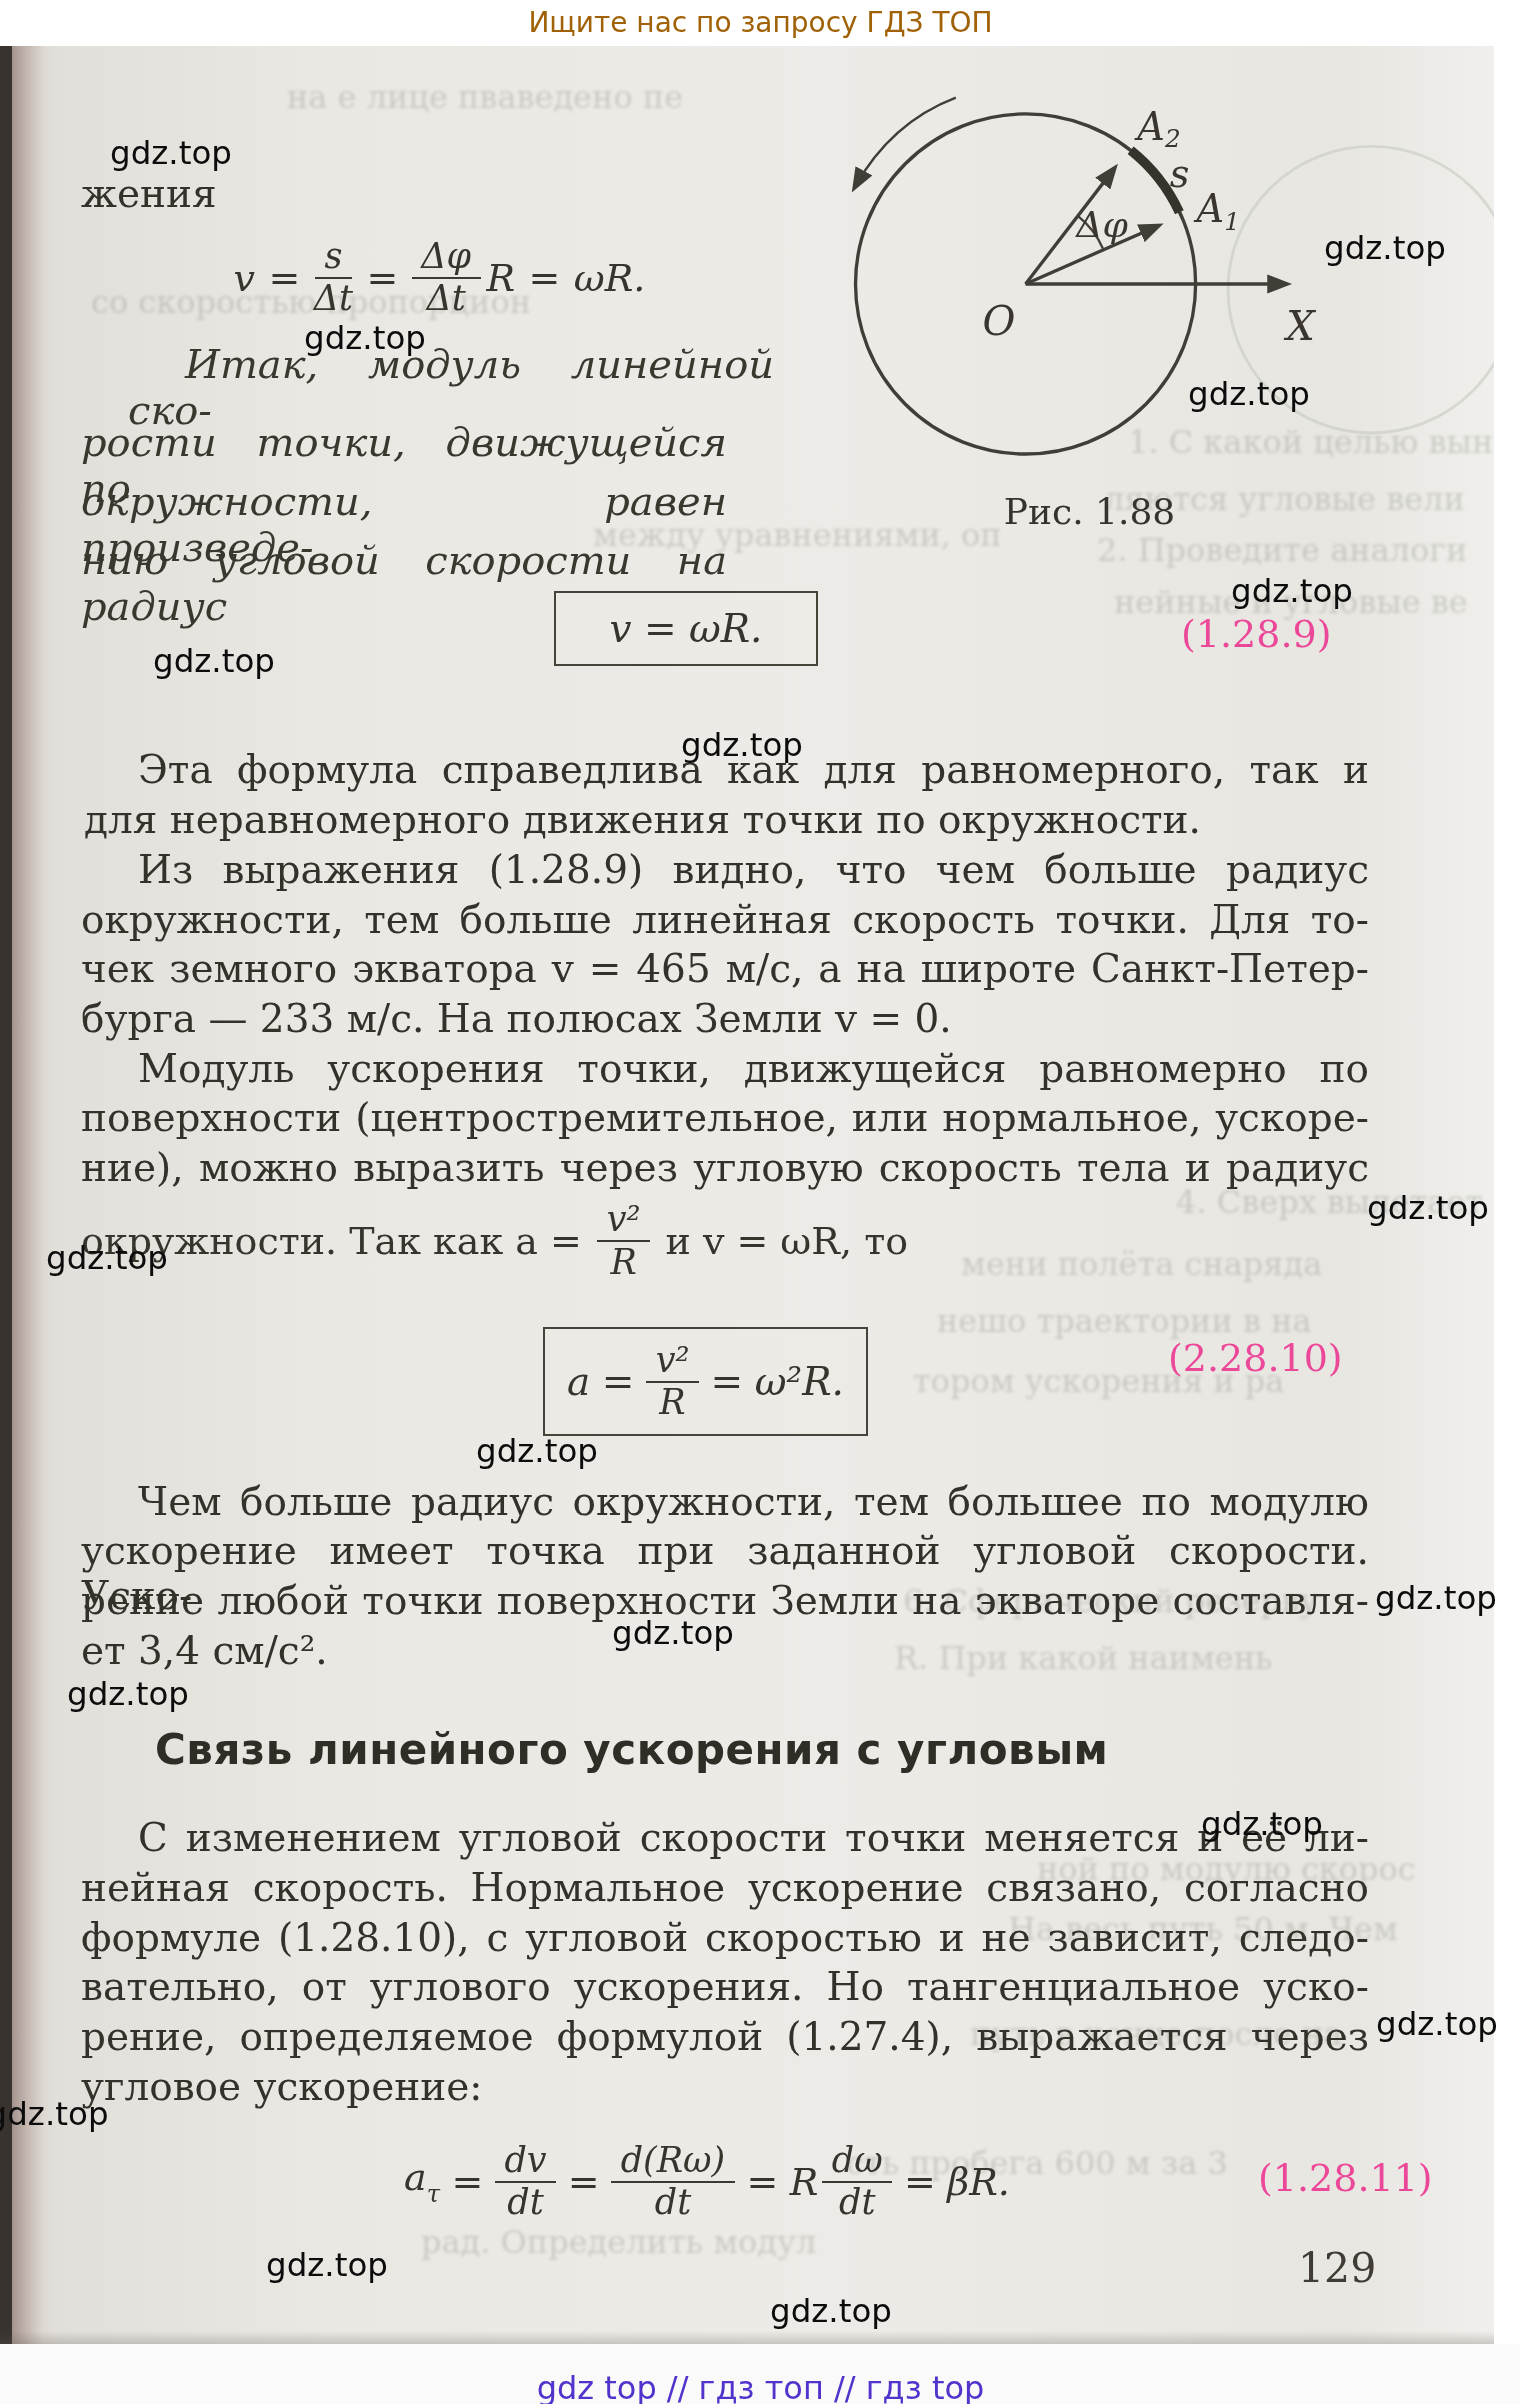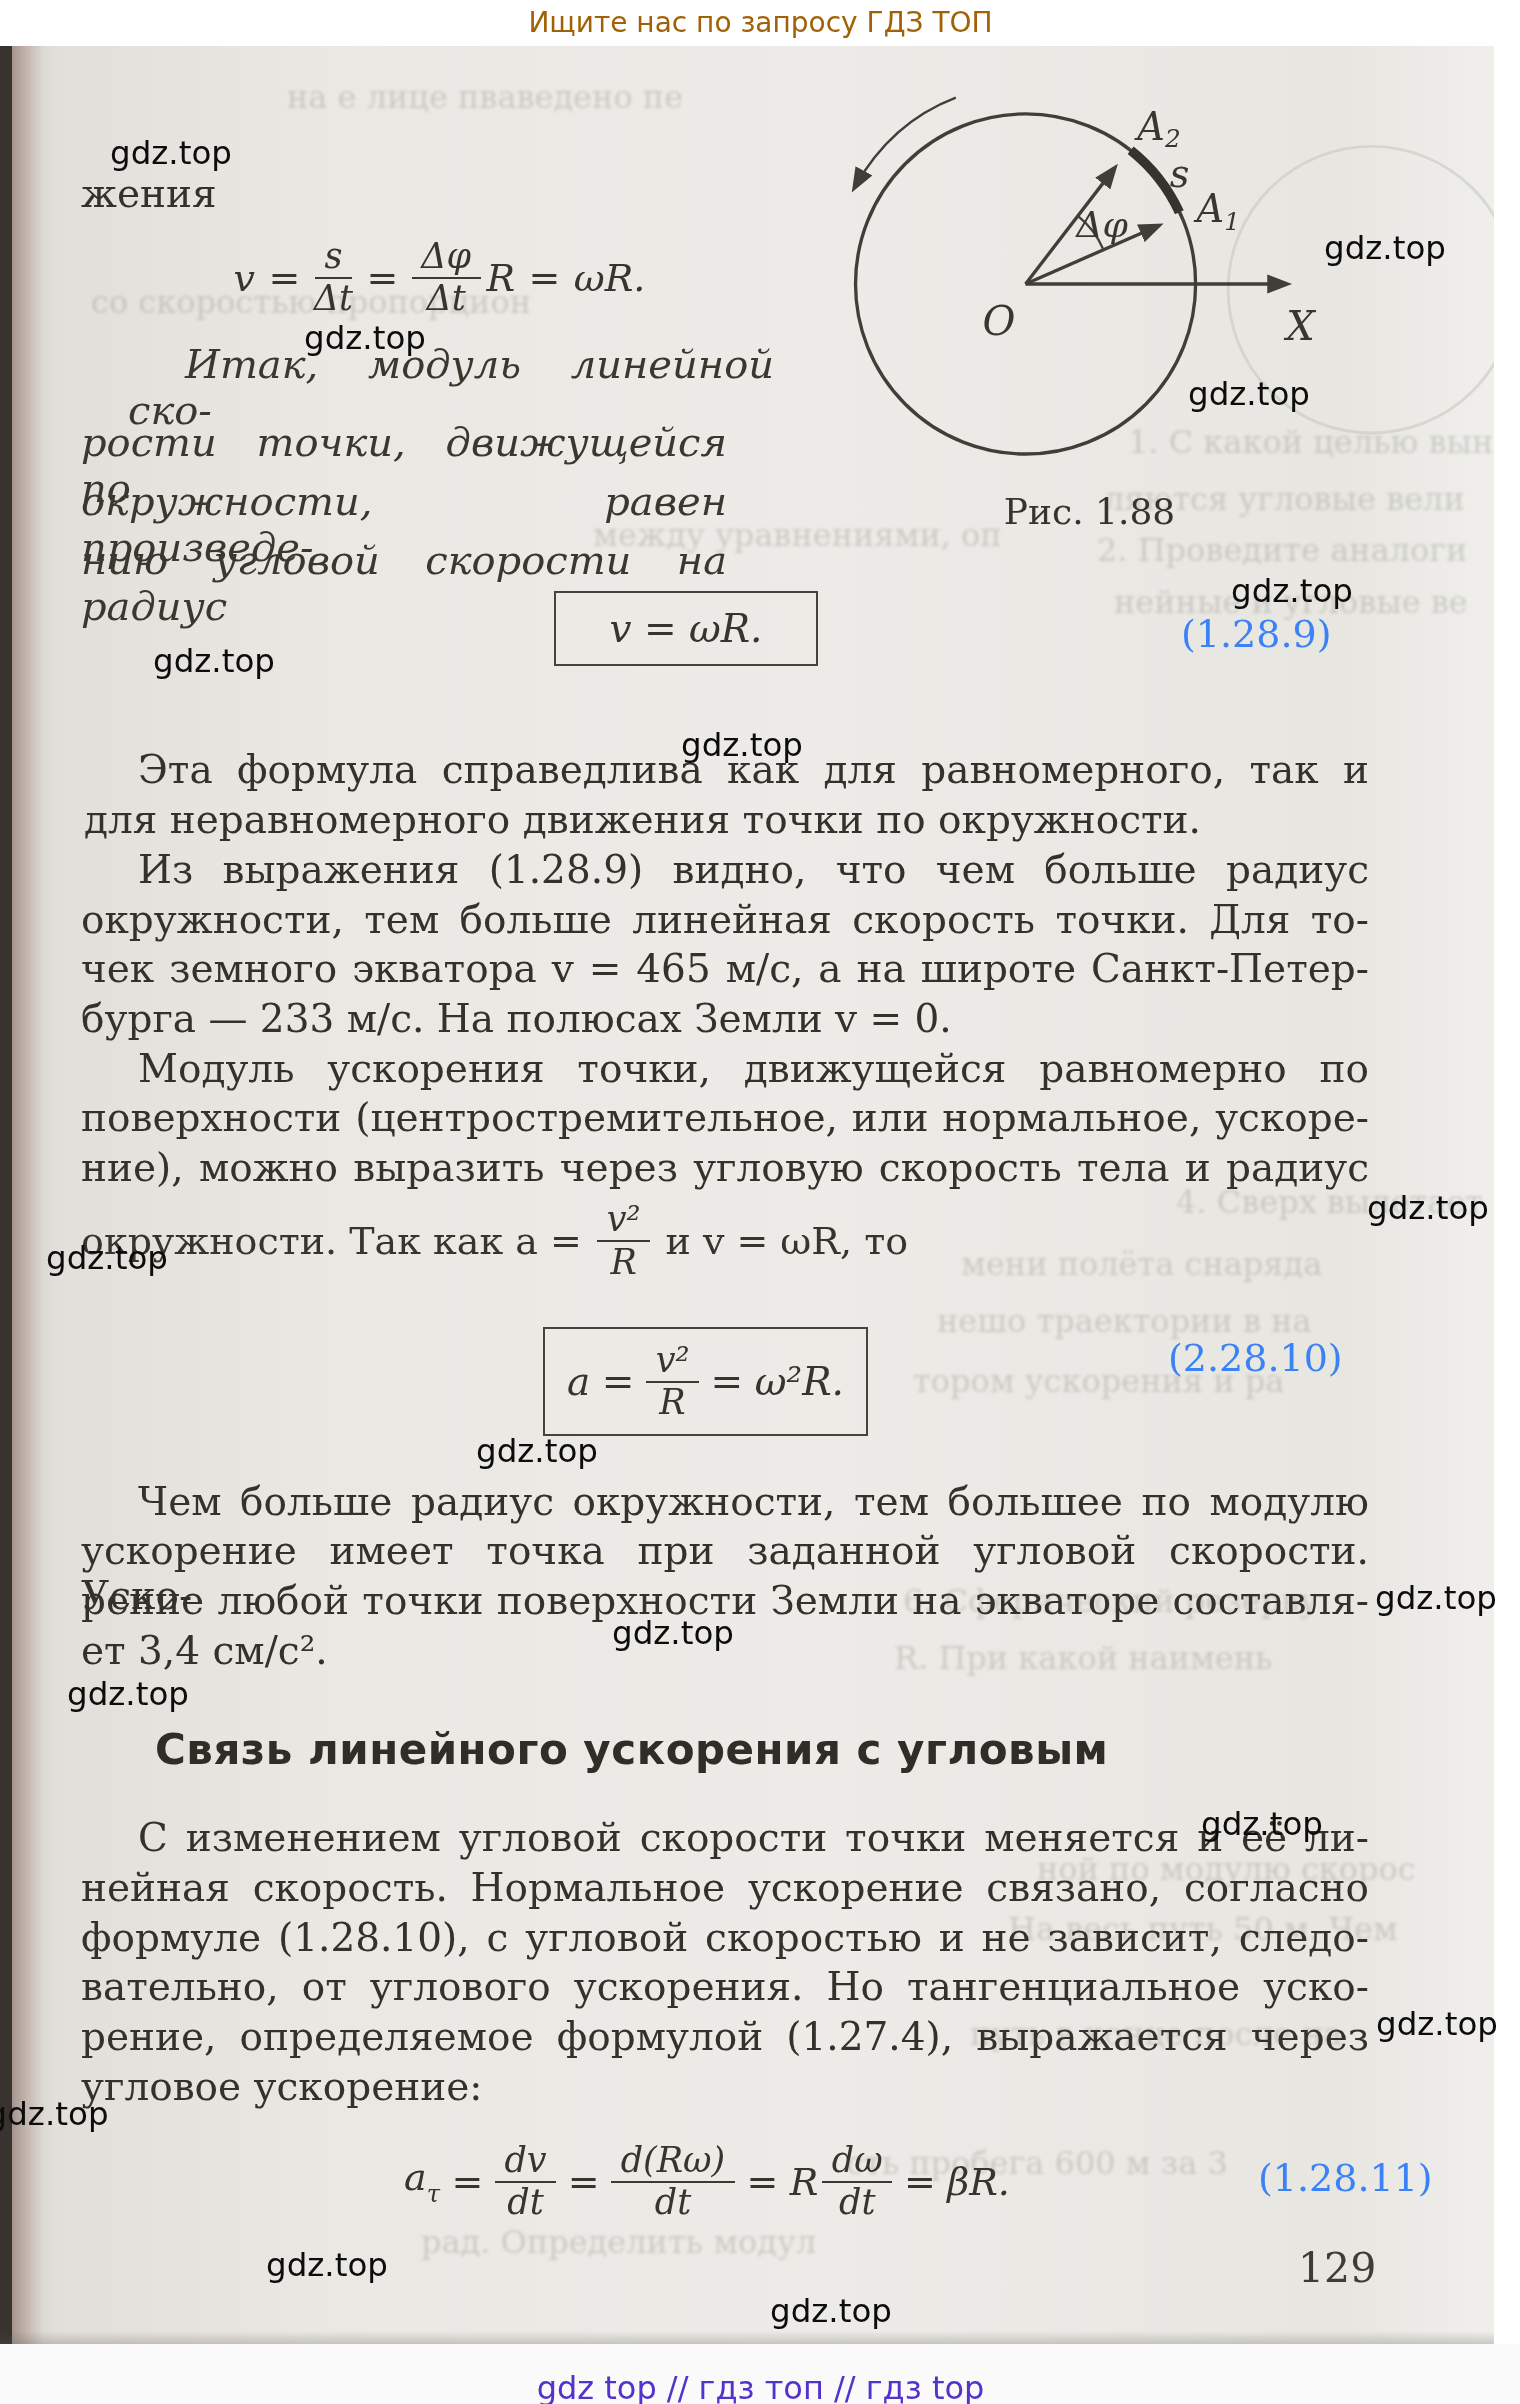--- a/index.html
+++ b/index.html
@@ -23,21 +23,21 @@
   .wm{position:absolute;font-family:"DejaVu Sans",sans-serif;font-size:32.5px;color:#0c0c0c;white-space:nowrap;}
   .ghost{position:absolute;font-size:32px;color:#7e8376;opacity:.30;filter:blur(1.5px);white-space:nowrap;}
   
   .formula{position:absolute;display:flex;align-items:center;justify-content:center;gap:13.4px;
            font-size:38px;font-style:italic;color:#37342d;}
   .formula .up{font-style:normal;}
   .fr{display:inline-flex;flex-direction:column;align-items:center;font-size:35px;line-height:1.05;}
   .fr .n{padding:0 9.6px 1.9px;border-bottom:2.9px solid #3c3933;}
   .fr .d{padding-top:1.9px;}
   .sub{font-size:24px;vertical-align:-11.5px;}
-  .eqlabel{position:absolute;font-size:38px;font-style:normal;color:#3b82f6;white-space:nowrap;}
+  .eqlabel{position:absolute;font-size:38px;font-style:normal;color:#ec4899;white-space:nowrap;}
   .fbox{position:absolute;border:2.9px solid #474339;display:flex;align-items:center;justify-content:center;
         gap:11.5px;font-size:39px;font-style:italic;color:#37342d;background:rgba(236,234,229,.4);}
   
   #fig-caption{position:absolute;left:975px;top:491px;width:229px;text-align:center;font-size:36px;color:#36332d;}
   svg text{font-family:"DejaVu Serif",serif;font-style:italic;fill:#3a362f;}
   
   #topbar{position:absolute;left:0;top:0;width:100%;height:46px;background:#ffffff;text-align:center;}
   #promo{display:inline-block;margin-top:5.7px;font-family:"DejaVu Sans",sans-serif;font-size:28px;color:#a16207;}
   #bottombar{position:absolute;left:0;top:2344px;width:100%;height:60px;background:#fafafa;text-align:center;}
   #footer-links{display:inline-block;margin-top:25px;font-family:"DejaVu Sans",sans-serif;font-size:32px;color:#5233cc;}

